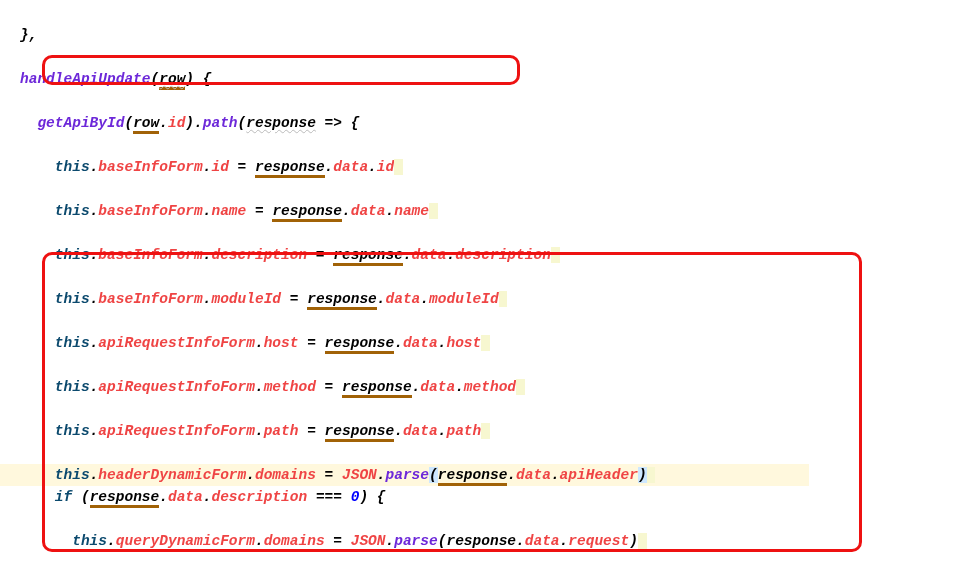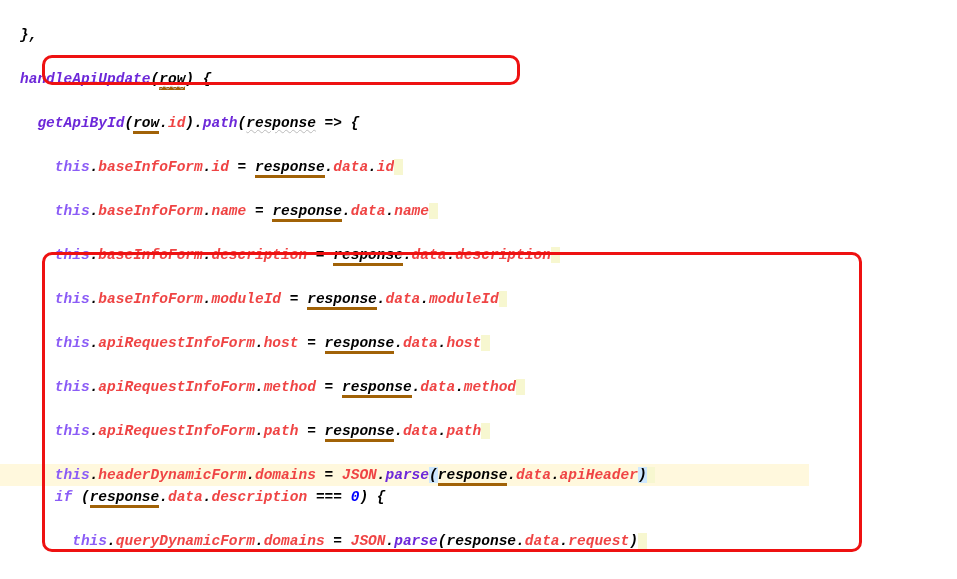--- a/index.html
+++ b/index.html
@@ -18,21 +18,21 @@
   }
   .code {
     padding: 2px 0 0 20px;
     white-space: pre;
     font-style: italic;
     font-weight: 600;
     position: relative;
     z-index: 2;
   }
   .line { }
-  .kw    { color: #8b5cf6; }    
+  .kw    { color: #0c4a6e; }    
   .def   { color: #6d28d9; }    
   .prop  { color: #ef4444; }
   .num   { color: #0000ff; }
   .us    { border-bottom: 3px solid #a16207; text-decoration: none; }
   .wavy  { text-decoration: underline wavy #bbb; text-decoration-thickness: 1px; text-underline-offset: 2px; }
   .hlend { background: #f7f7d0; }
   .hl-line { background: #fff8dd; display: inline-block; width: 809px; margin-left: -20px; padding-left: 20px; }
   .paren-hl { background: #cde7ff; }
 
   .redbox {

